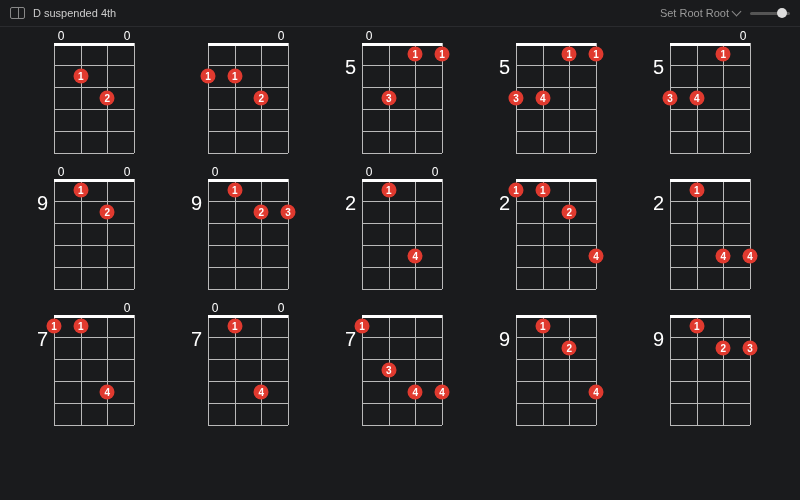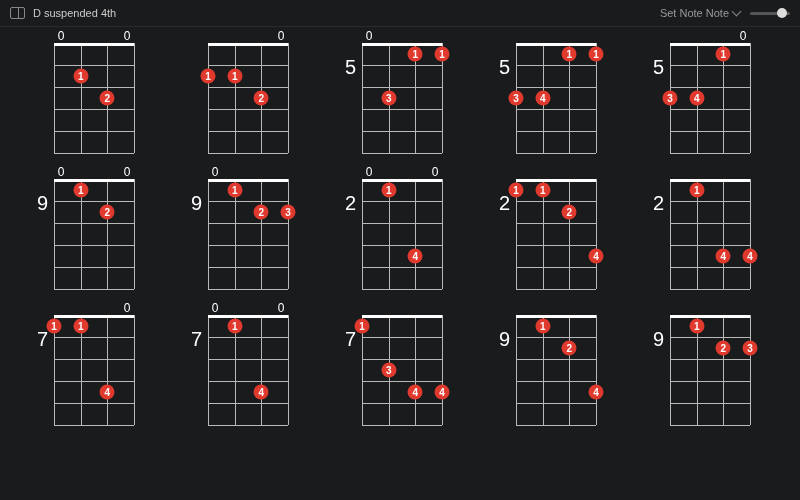--- a/index.html
+++ b/index.html
@@ -103,21 +103,21 @@
 </head>
 <body>
 
 <div class="header">
   <div class="hdr-left">
     <span class="icon-book"></span>
     <span>D suspended 4th</span>
   </div>
   <div class="hdr-right">
     <span class="root-note">
-      <span>Set Note Note</span>
+      <span>Set Root Root</span>
       <span class="chev"></span>
     </span>
     <span class="slider">
       <span class="slider-thumb" style="left:80%"></span>
     </span>
   </div>
 </div>
 
 <div class="grid" id="grid">
     <div class="chord">

